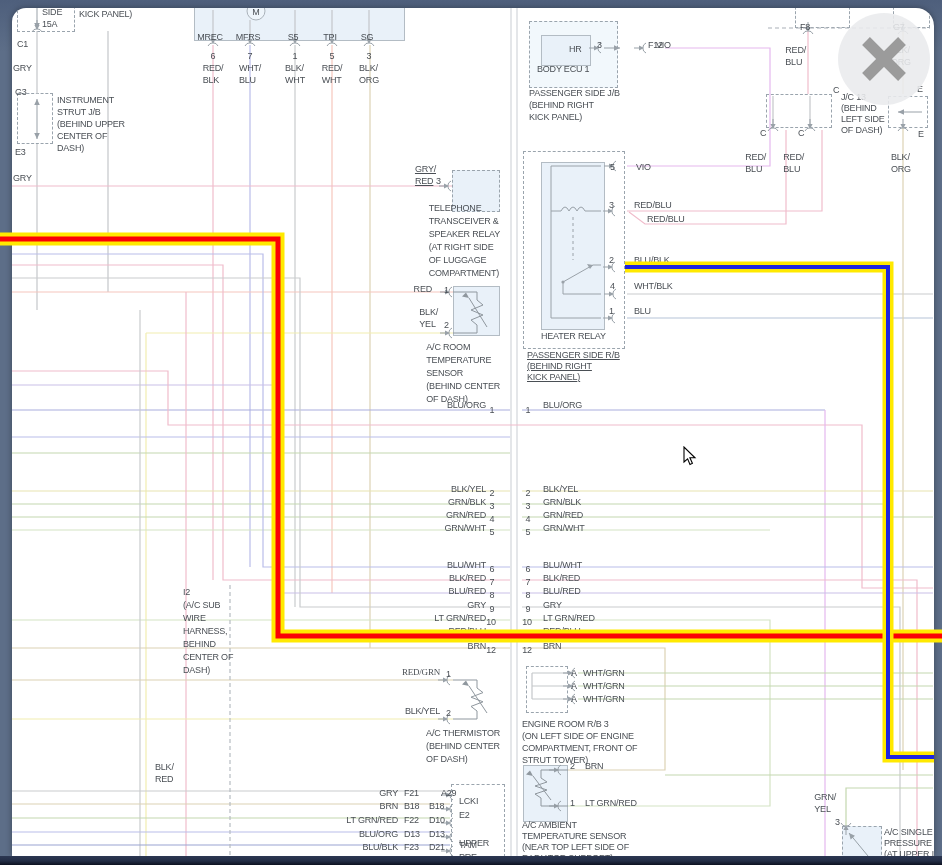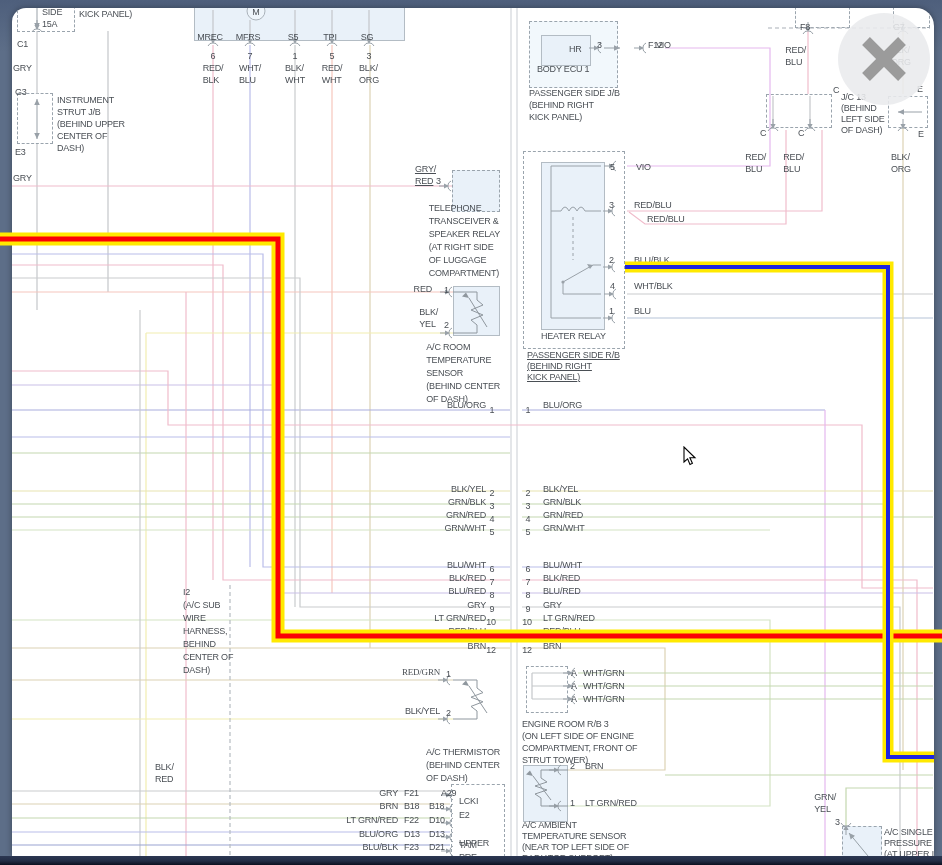--- a/index.html
+++ b/index.html
@@ -452,21 +452,21 @@
 (A/C SUB
 WIRE
 HARNESS,
 BEHIND
 CENTER OF
 DASH)</div>
         <div class="lbl" style="line-height: 12px; top: 658px; right: 494px; font-family: Liberation Serif, serif;">RED/GRN</div>
         <div class="lbl" style="line-height: 12px; top: 660px; left: 434px;">1</div>
         <div class="lbl" style="line-height: 12px; top: 697px; right: 494px;">BLK/YEL</div>
         <div class="lbl" style="line-height: 12px; top: 699px; left: 434px;">2</div>
-        <div class="lbl" style="line-height: 13px; top: 719px; right: 434px; margin-top: 19px;">A/C THERMISTOR
+        <div class="lbl" style="line-height: 13px; top: 719px; right: 434px;">A/C THERMISTOR
 (BEHIND CENTER
 OF DASH)</div>
         <div class="lbl" style="line-height: 12px; top: 753px; left: 143px;">BLK/
 RED</div>
         <div class="lbl" style="line-height: 12px; top: 779px; right: 536px;">GRY</div>
         <div class="lbl" style="line-height: 12px; top: 792px; right: 536px;">BRN</div>
         <div class="lbl" style="line-height: 12px; top: 806px; right: 536px;">LT GRN/RED</div>
         <div class="lbl" style="line-height: 12px; top: 820px; right: 536px;">BLU/ORG</div>
         <div class="lbl" style="line-height: 12px; top: 833px; right: 536px;">BLU/BLK</div>
         <div class="lbl" style="line-height: 12px; top: 847px; right: 536px;">BLU</div>

